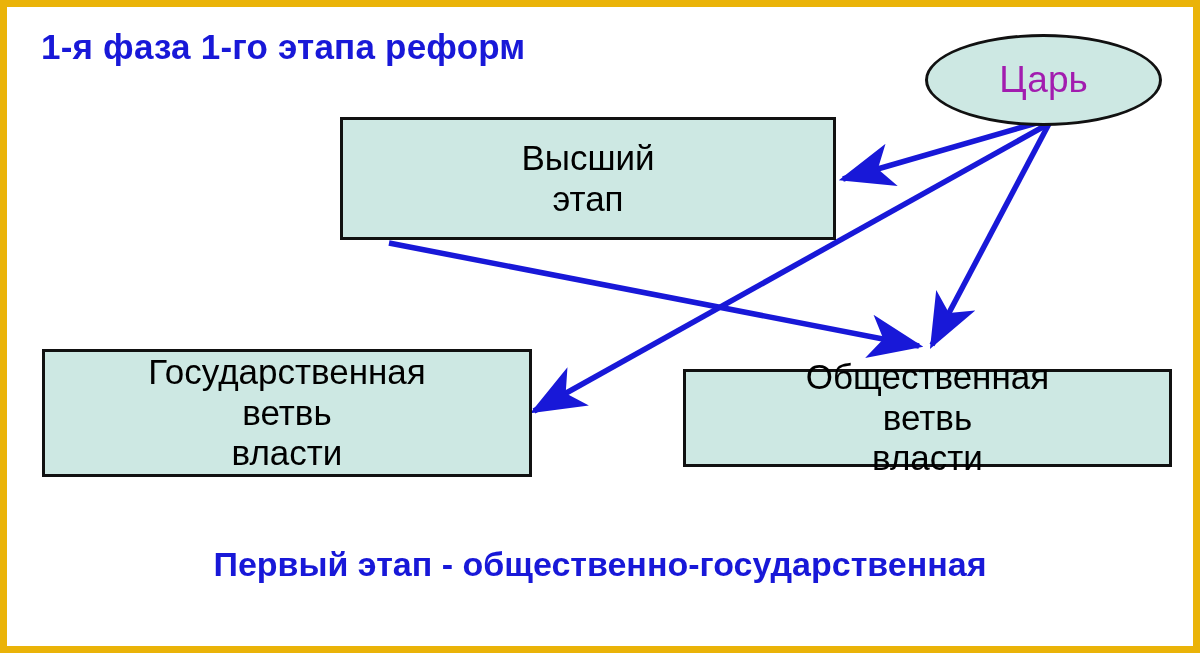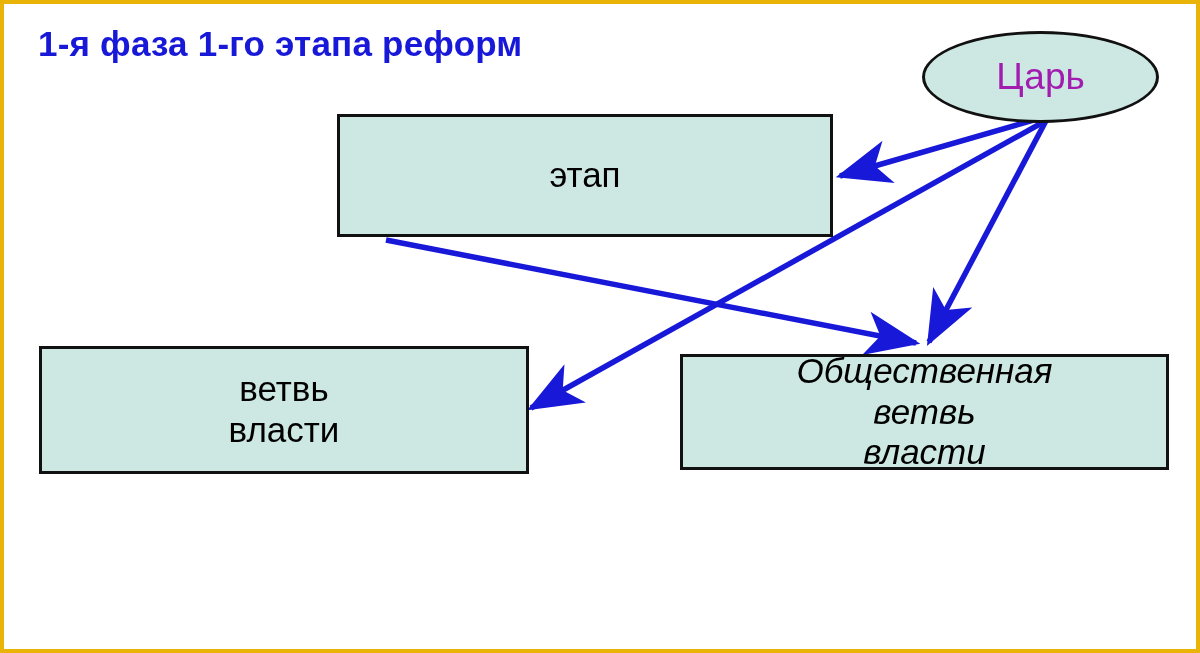--- a/index.html
+++ b/index.html
@@ -7,21 +7,21 @@
     margin: 0;
     padding: 0;
     background: #ffffff;
   }
   #slide {
     position: relative;
     width: 1200px;
     height: 653px;
     background: #ffffff;
     box-sizing: border-box;
-    border: 4px solid #eab308;
+    border: 7px solid #eab308;
     overflow: hidden;
     font-family: "Liberation Sans", "DejaVu Sans", sans-serif;
   }
   
   .headline {
     position: absolute;
     left: 34px;
     top: 20px;
     font-size: 35px;
     font-weight: bold;
@@ -66,24 +66,23 @@
     height: 123px;
   }
   #box-state {
     left: 35px;
     top: 342px;
     width: 490px;
     height: 128px;
   }
   #box-public {
     left: 676px;
-    top: 350px;
+    top: 362px;
     width: 489px;
-    height: 116px;
-    font-style: italic;
+    height: 98px;
   }
   
   #oval-tsar {
     position: absolute;
     left: 918px;
     top: 27px;
     width: 237px;
     height: 92px;
     box-sizing: border-box;
     background: #cde8e3;
@@ -129,30 +128,33 @@
 
       <line x1="382" y1="236" x2="912" y2="339" marker-end="url(#ah)" transform="translate(0,0)"></line>
     </g>
   </svg>
 
   <div id="oval-tsar">
     <span>Царь</span>
   </div>
 
   <div class="node-box" id="box-council">
+    <span class="line">Высший</span>
     <span class="line">этап</span>
   </div>
 
   <div class="node-box" id="box-state">
+    <span class="line">Государственная</span>
     <span class="line">ветвь</span>
     <span class="line">власти</span>
   </div>
 
   <div class="node-box" id="box-public">
     <span class="line">Общественная</span>
     <span class="line">ветвь</span>
     <span class="line">власти</span>
   </div>
 
   <div class="caption">
+    <span class="cap-line">Первый этап - общественно-государственная</span>
   </div>
 
 </div>
 
 </body></html>

